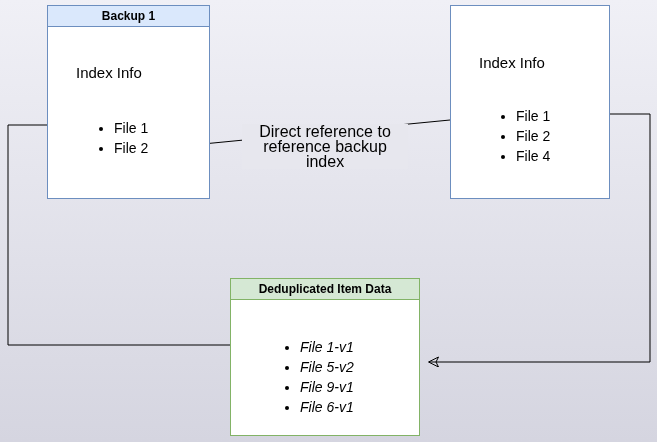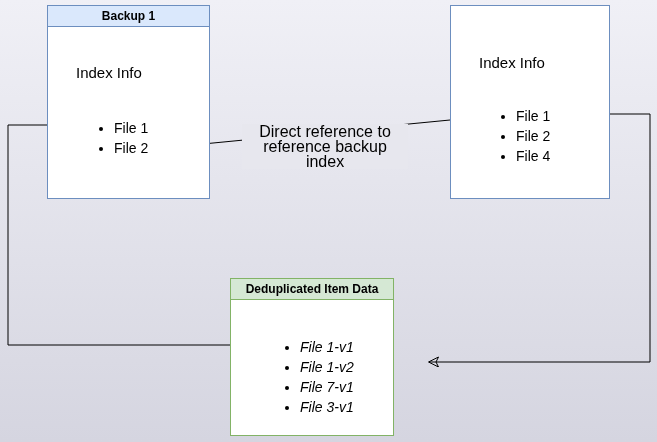--- a/index.html
+++ b/index.html
@@ -98,27 +98,27 @@
 
   <div class="node blue" style="left:450px; top:5px; width:160px; height:194px;">
     <div class="node-sub" style="left:28px; top:48px;">Index Info</div>
     <ul class="file-list" style="left:48px; top:100px;">
       <li>File 1</li>
       <li>File 2</li>
       <li>File 4</li>
     </ul>
   </div>
 
-  <div class="node green" style="left:230px; top:278px; width:164px; height:158px;">
+  <div class="node green" style="left:230px; top:278px; width:190px; height:158px;">
     <div class="node-header">Deduplicated Item Data</div>
     <ul class="file-list" style="left:52px; top:58px;font-style:italic;">
       <li>File 1-v1</li>
-      <li>File 1-v2</li>
-      <li>File 7-v1</li>
-      <li>File 3-v1</li>
+      <li>File 5-v2</li>
+      <li>File 9-v1</li>
+      <li>File 6-v1</li>
     </ul>
   </div>
 
   <div class="edge-label">
     <div>Direct reference to</div>
     <div>reference backup index</div>
   </div>
 
 </div>
 

